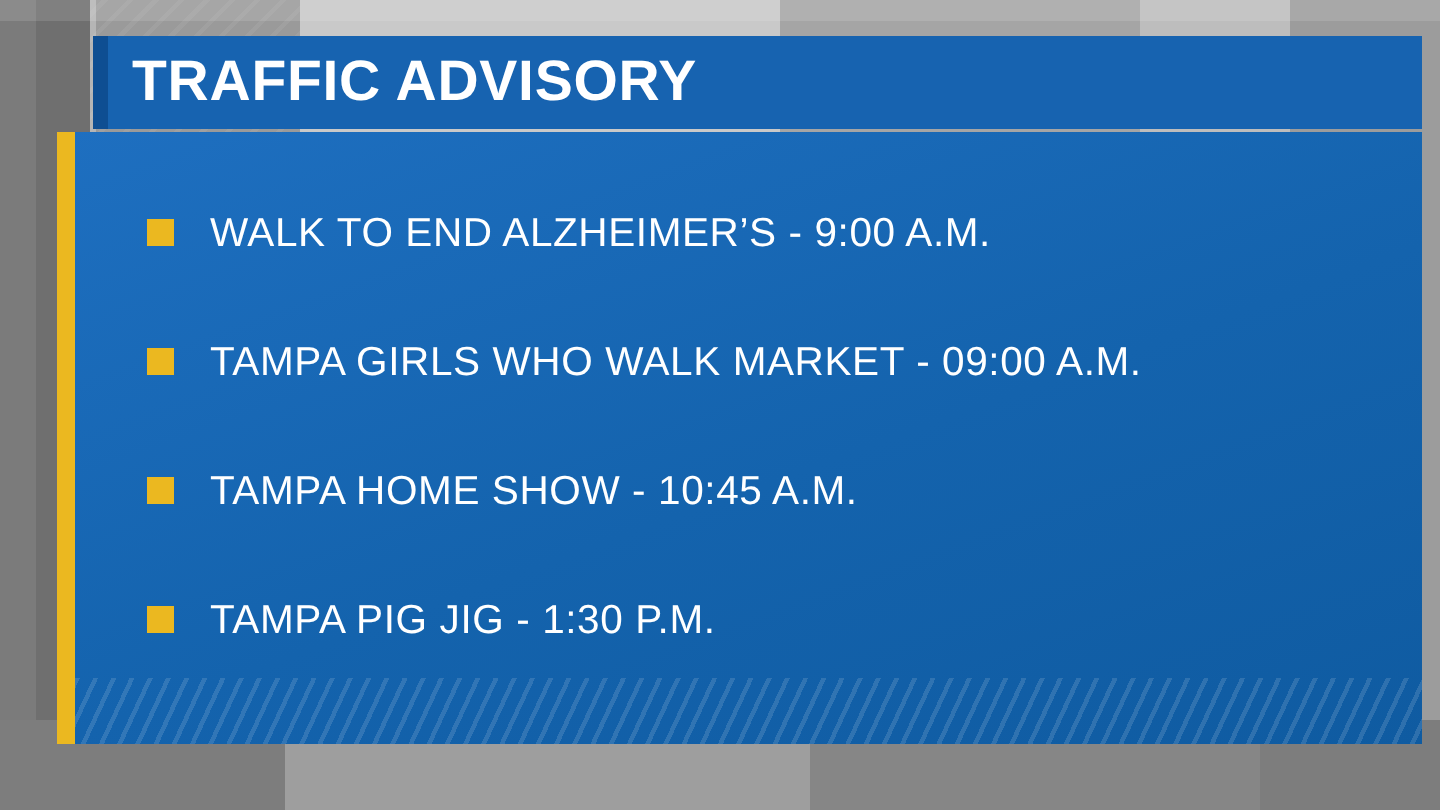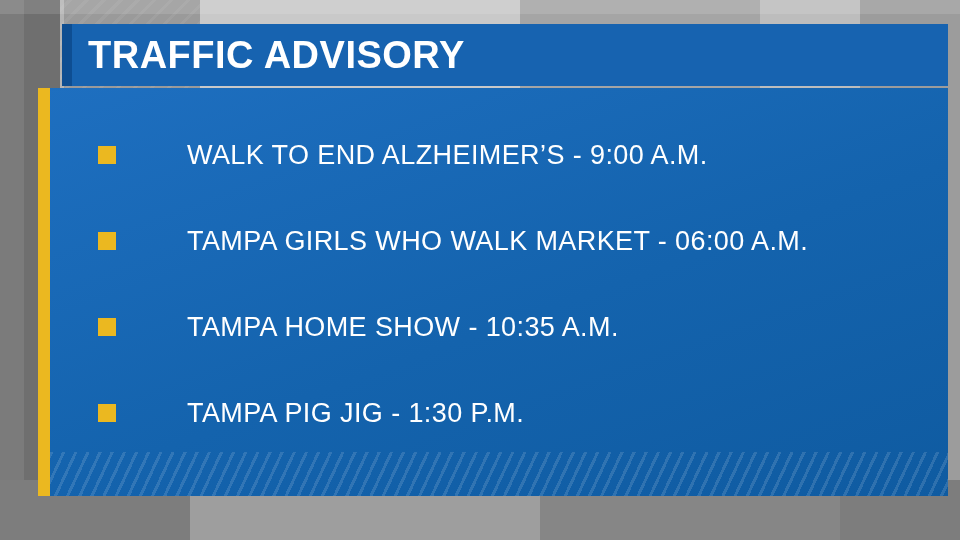--- a/index.html
+++ b/index.html
@@ -146,21 +146,20 @@
   .list {
     position: absolute;
     left: 98px;
     top: 112px;
     width: 840px;
   }
   .list-item {
     display: flex;
     align-items: center;
     height: 86px;
-    gap: 47px;
   }
   .bullet {
     width: 18px;
     height: 18px;
     background: #ebb820;
     flex: 0 0 auto;
     margin-right: 24px;
   }
   .item-text {
     color: #ffffff;
@@ -196,26 +195,26 @@
 
   <div class="list">
 
     <div class="list-item">
       <span class="bullet"></span>
       <span class="item-text">WALK TO END ALZHEIMER’S - 9:00 A.M.</span>
     </div>
 
     <div class="list-item">
       <span class="bullet"></span>
-      <span class="item-text">TAMPA GIRLS WHO WALK MARKET - 06:00 A.M.</span>
-    </div>
-
-    <div class="list-item">
-      <span class="bullet"></span>
-      <span class="item-text">TAMPA HOME SHOW - 10:35 A.M.</span>
+      <span class="item-text">TAMPA GIRLS WHO WALK MARKET - 09:00 A.M.</span>
+    </div>
+
+    <div class="list-item">
+      <span class="bullet"></span>
+      <span class="item-text">TAMPA HOME SHOW - 10:45 A.M.</span>
     </div>
 
     <div class="list-item">
       <span class="bullet"></span>
       <span class="item-text">TAMPA PIG JIG - 1:30 P.M.</span>
     </div>
 
   </div>
 
 </div>

